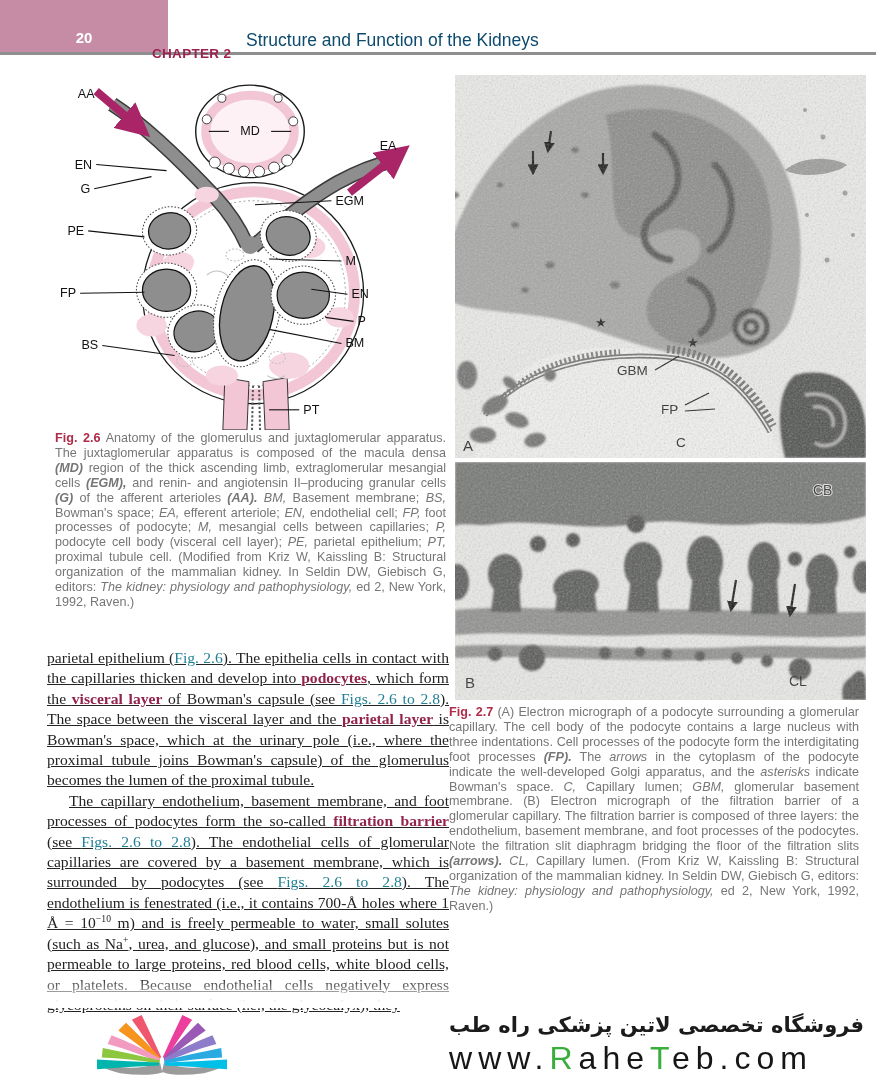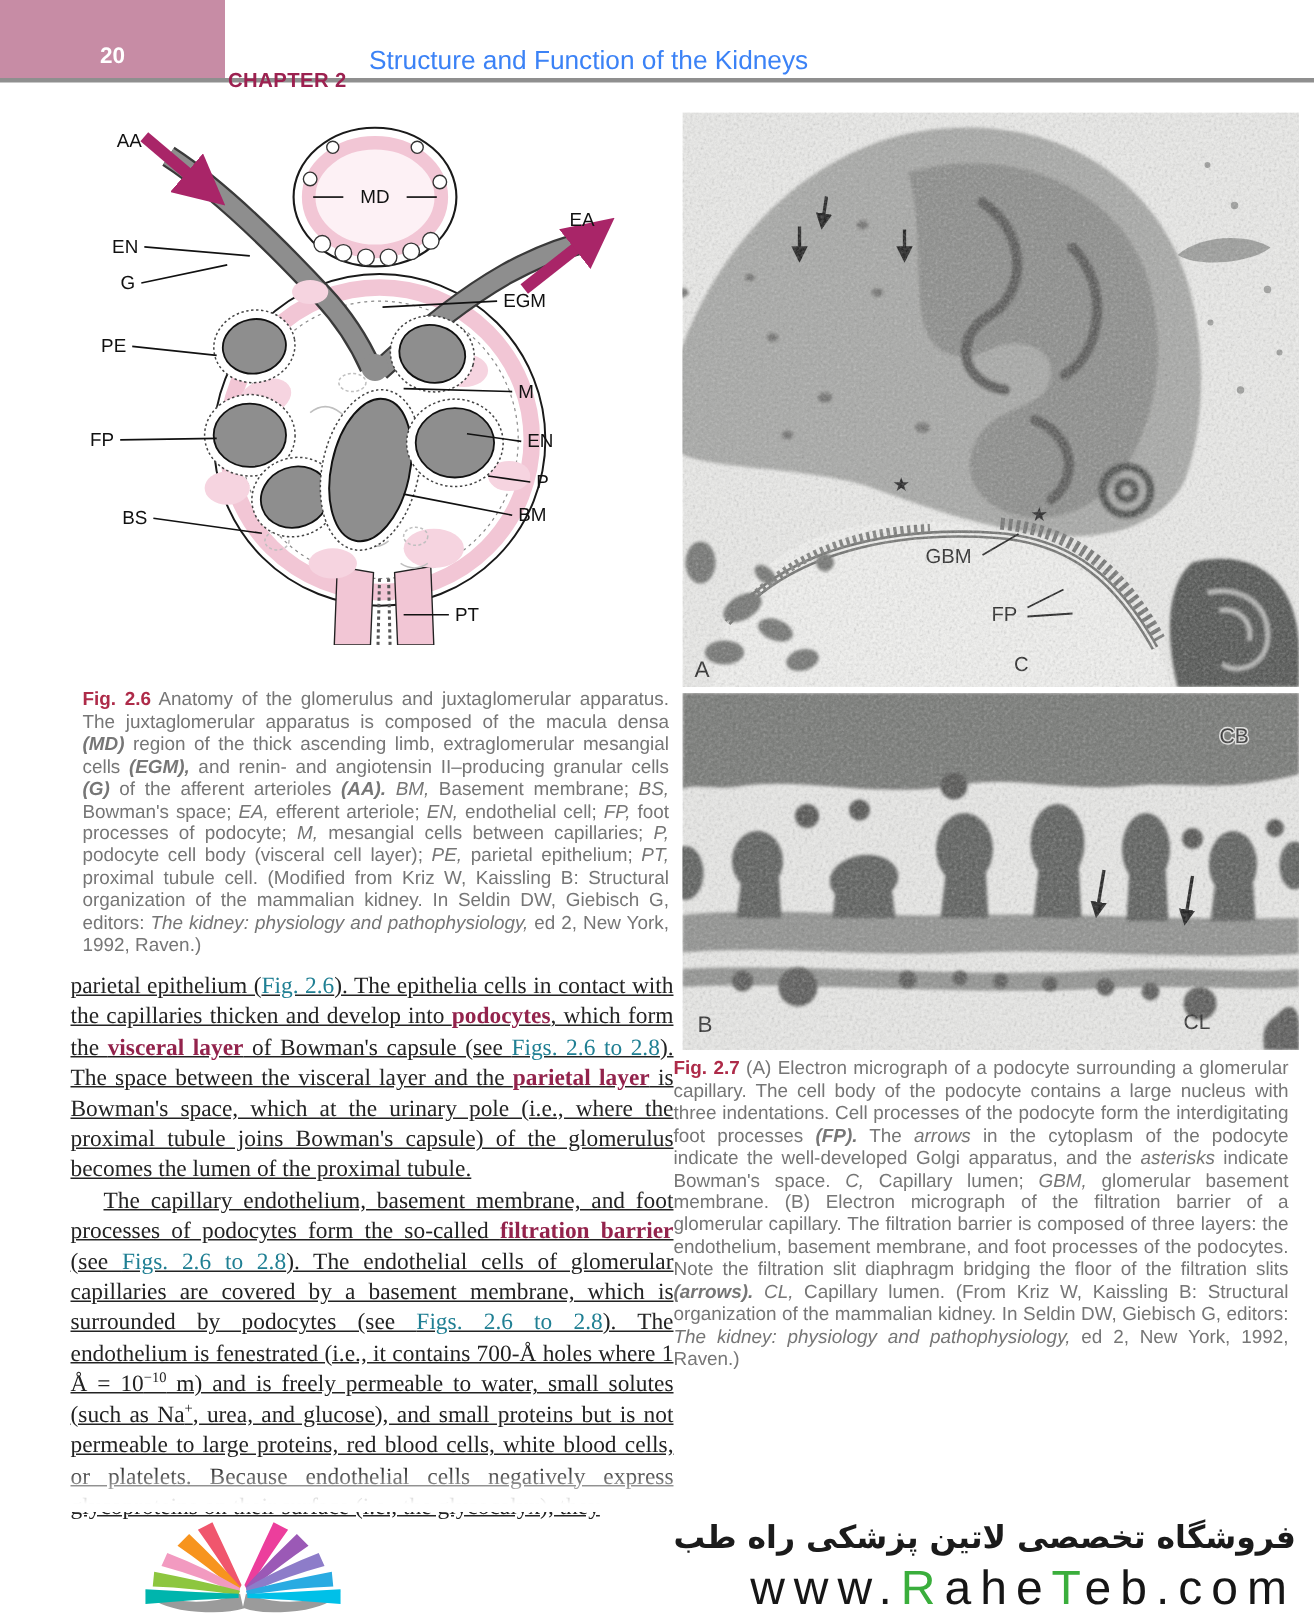--- a/index.html
+++ b/index.html
@@ -8,44 +8,44 @@
     --teal:#1f7f93;
     --maroon:#93234c;
     --captiongray:#767676;
     --bodyink:#232323;
   }
   html,body{margin:0;padding:0;background:#fff;}
   .page{position:relative;width:876px;height:1080px;background:#ffffff;overflow:hidden;
         font-family:"Liberation Sans",sans-serif;}
   
   .header-rule{position:absolute;left:0;top:52px;width:876px;height:3px;background:#8f8f8f;}
-  .pagenum-block{position:absolute;left:0;top:0;width:150px;height:52px;background:#c78ca5;
+  .pagenum-block{position:absolute;left:0;top:0;width:168px;height:52px;background:#c78ca5;
                  display:flex;align-items:flex-end;justify-content:center;padding-bottom:6px;box-sizing:border-box;}
   .pagenum{color:#ffffff;font-weight:bold;font-size:15px;}
   .chapter-label{position:absolute;left:152px;top:34px;color:var(--chapred);font-weight:bold;
                  font-size:13.5px;letter-spacing:.3px;margin-top:12px;}
-  .chapter-title{position:absolute;left:246px;top:30px;color:#3b82f6;font-size:17.5px;}
+  .chapter-title{position:absolute;left:246px;top:30px;color:#0c4a6e;font-size:17.5px;}
   
   .diagram{position:absolute;left:56px;top:74px;width:390px;height:356px;}
   .caption{position:absolute;color:var(--captiongray);font-size:12.6px;line-height:14.9px;
            text-align:justify;margin:0;}
-  #cap26{left:55px;top:431px;width:391px;margin-top:28px;}
+  #cap26{left:55px;top:431px;width:391px;}
   #cap27{left:449px;top:705px;width:410px;}
   .bodytext{position:absolute;left:47px;top:648px;width:402px;
             font-family:"Liberation Serif","DejaVu Serif",serif;font-size:15.6px;
             line-height:20.4px;color:var(--bodyink);text-align:justify;text-decoration:underline;}
   .bodytext p{margin:0;}
   .bodytext p.indent{text-indent:22px;}
   .body-fade{position:absolute;left:40px;top:978px;width:414px;height:30px;
              background:linear-gradient(to bottom, rgba(255,255,255,0), #ffffff 82%);}
   .panelA{position:absolute;left:455px;top:75px;width:411px;height:383px;}
   .panelB{position:absolute;left:455px;top:462px;width:411px;height:238px;}
   
   .footer-logo{position:absolute;left:86px;top:1012px;width:152px;height:66px;}
-  .footer-text{position:absolute;right:12px;top:1013px;text-align:right;}
+  .footer-text{position:absolute;right:12px;top:1013px;}
   .fa-line{font-family:"DejaVu Sans",sans-serif;direction:rtl;font-size:21px;font-weight:bold;
            color:#1b1b1b;}
   .url-line{font-size:32px;letter-spacing:6px;color:#161616;margin-top:3px;
             font-family:"Liberation Sans",sans-serif;}
   
   .seg-plain{}
   .seg-italic{font-style:italic;}
   .seg-bolditalic{font-style:italic;font-weight:bold;}
   .seg-figlabel{font-weight:bold;color:var(--figred);}
   .seg-maroon{font-weight:bold;color:var(--maroon);}

